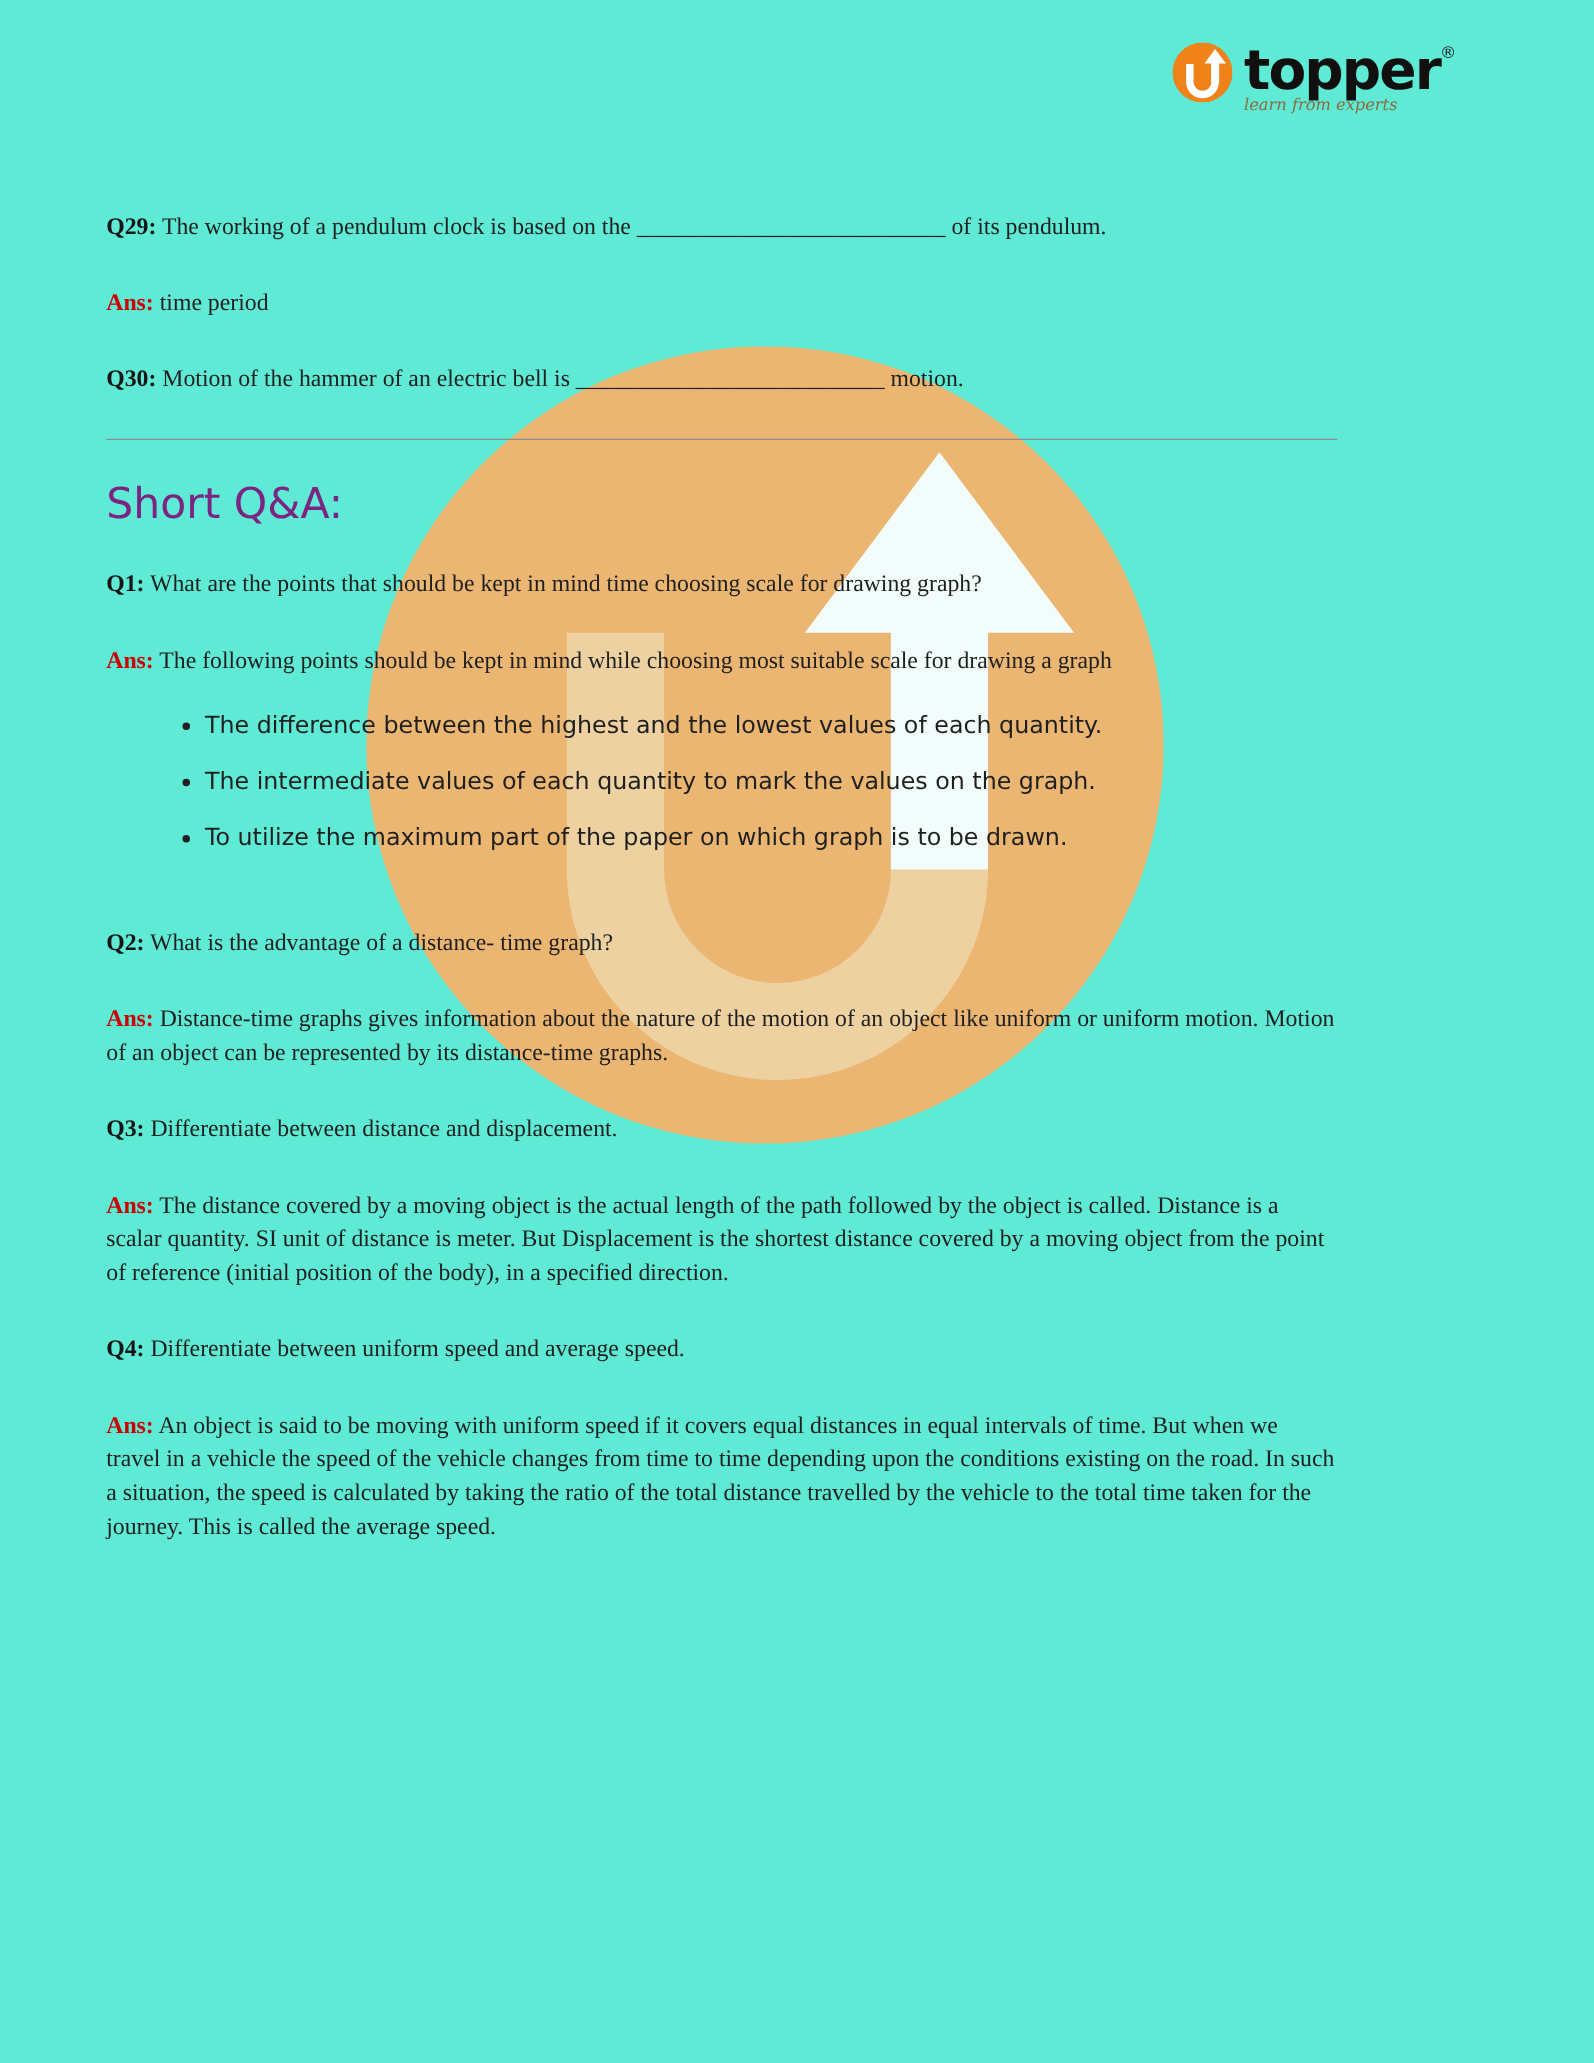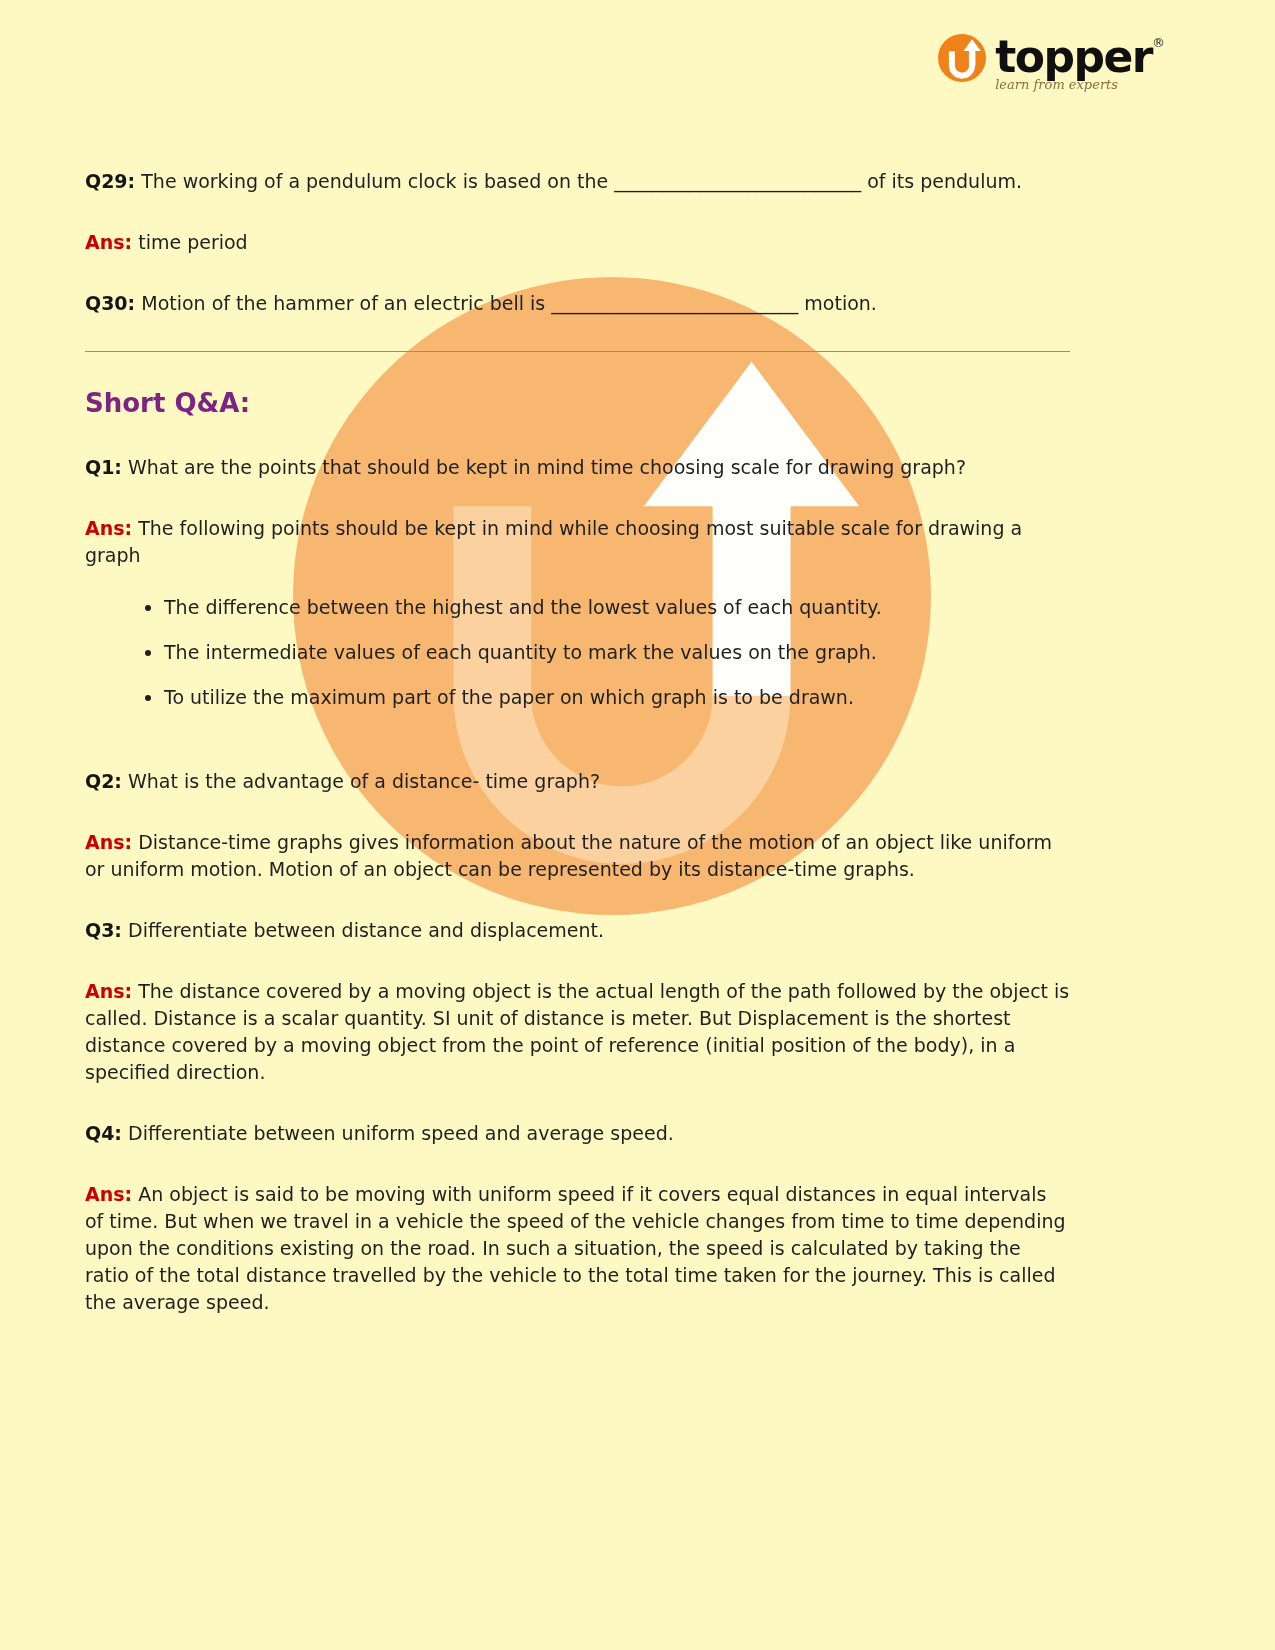--- a/index.html
+++ b/index.html
@@ -3,21 +3,21 @@
 <meta charset="utf-8">
 <title>Document</title>
 <style>
   * { margin:0; padding:0; box-sizing:border-box; }
   html, body { background:#ffffff; }
   body { font-family:"DejaVu Sans","Liberation Sans",sans-serif; }
 
   .page {
     position:relative;
     width:1275px; height:1650px;
-    background:#fef9c3;
+    background:#5eead4;
     overflow:hidden;
     color:#1f1f1f;
   }
 
   
   .watermark {
     position:absolute;
     left:293px; top:277px;
     width:638px; height:638px;
     opacity:0.92;
@@ -42,26 +42,26 @@
     font-family:"DejaVu Serif", serif; font-style:italic;
     font-size:13px; color:#8c6b3f; margin-top:-3px; padding-right:4px;
   }
 
   
   .content {
     position:absolute; left:85px; top:168px; width:985px;
     font-size:19px; line-height:27px;
     z-index:1;
   }
-  .para { margin:0 0 34px 0; }
+  .para { margin:0 0 34px 0;font-family:Liberation Serif, serif; }
   .q-label  { font-weight:bold; color:#151515; }
   .ans-label { font-weight:bold; color:#cc0000; }
   .rule { border:0; border-top:1px solid #8e8e8e; margin:14px 0 36px 0; }
   .section-title {
-    font-size:26px; line-height:30px; font-weight:bold;
+    font-size:34px; line-height:30px; font-weight:normal;
     color:#7b2482; margin:0 0 36px 0;
   }
   .ans-lead { margin:0 0 24px 0; }
   .bullets { margin:0 0 56px 0; padding:0 0 0 63px; list-style:disc; }
   .bullets li { line-height:29px; margin:16px; }
 </style>
 </head>
 <body>
 
 <div class="page">

